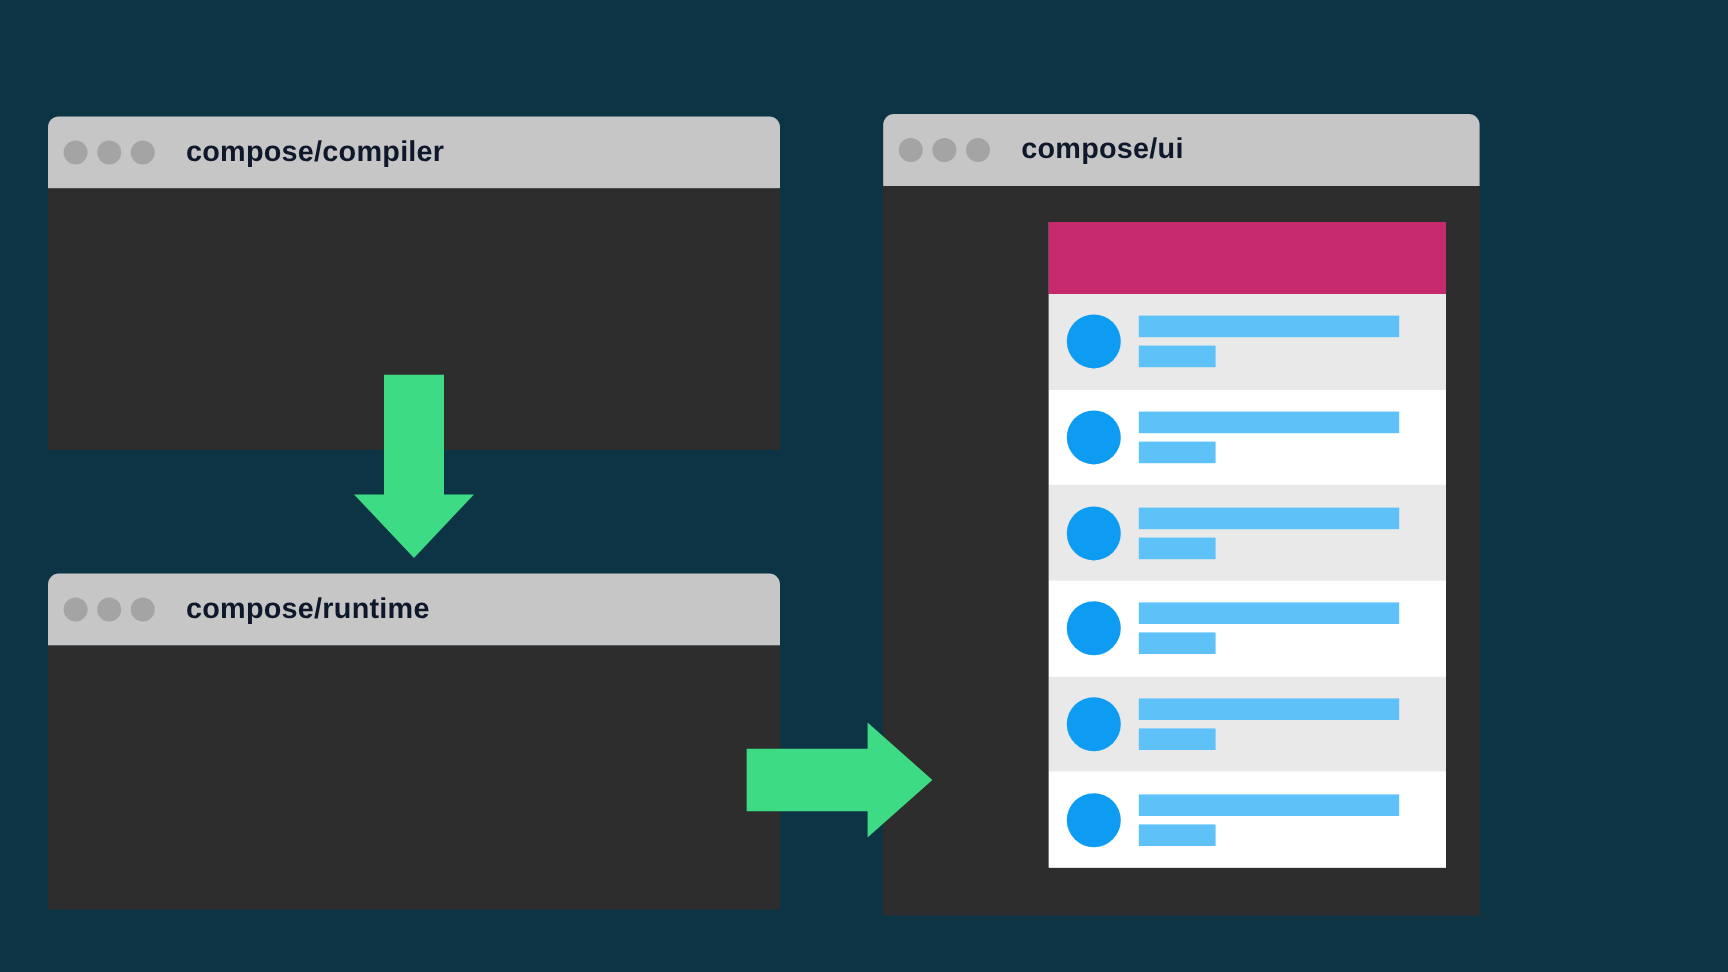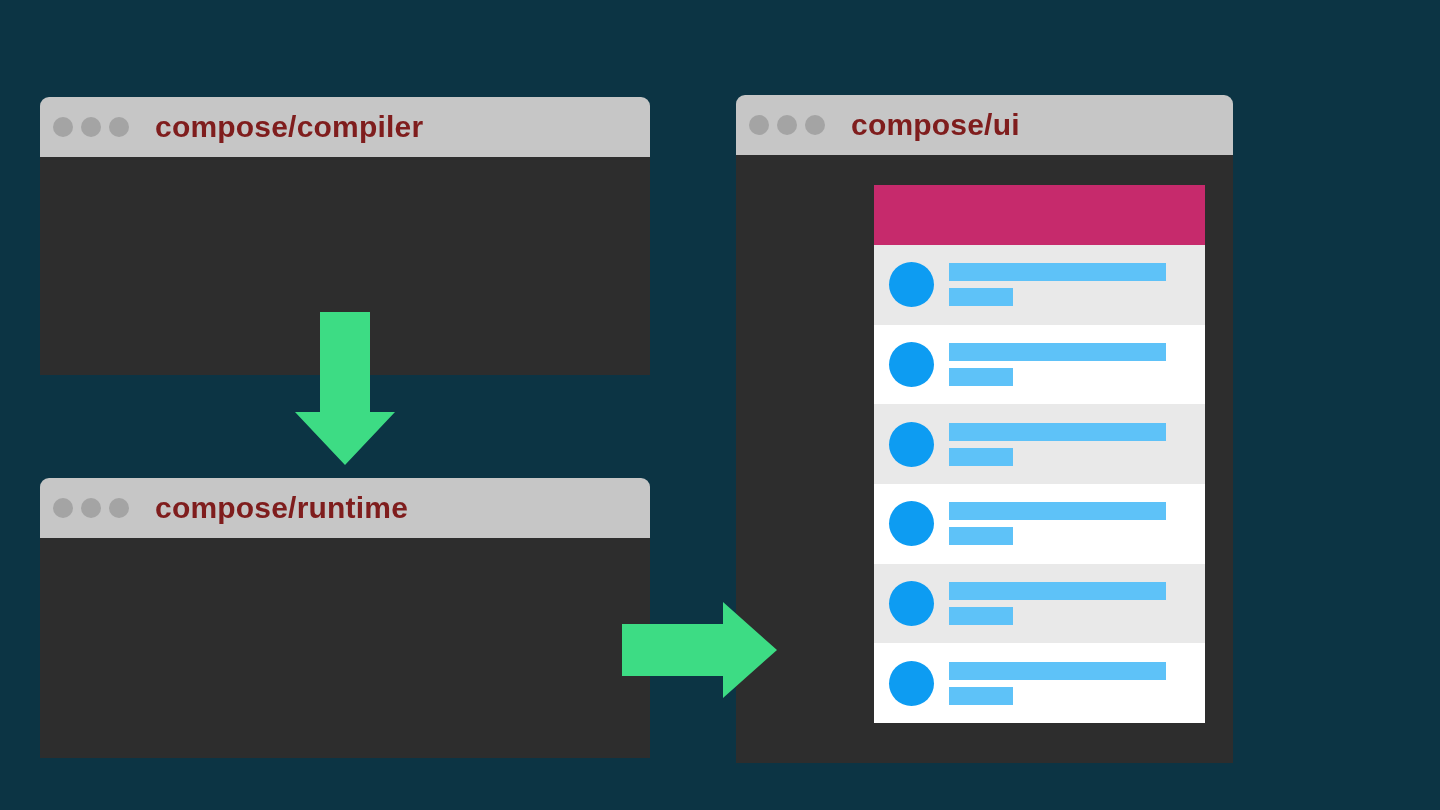--- a/index.html
+++ b/index.html
@@ -34,22 +34,22 @@
   }
   .dot {
     width: 20px;
     height: 20px;
     border-radius: 50%;
     background: #a4a4a4;
   }
   .title {
     margin-left: 26px;
     font-weight: 700;
-    font-size: 30px;
-    color: #7f1d1d;
+    font-size: 24px;
+    color: #0f172a;
     letter-spacing: 0.2px;
     white-space: nowrap;
   }
   .body {
     background: #2d2d2d;
     position: relative;
   }
   #win-compiler { left: 40px;  top: 97px;  width: 610px; }
   #win-compiler .body { height: 218px; }
   #win-runtime  { left: 40px;  top: 478px; width: 610px; text-align: right; }

